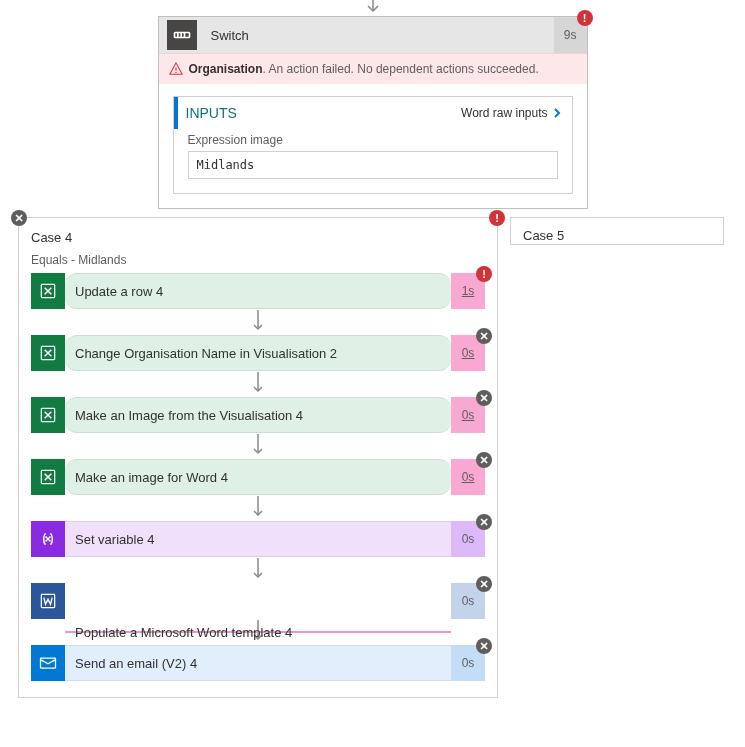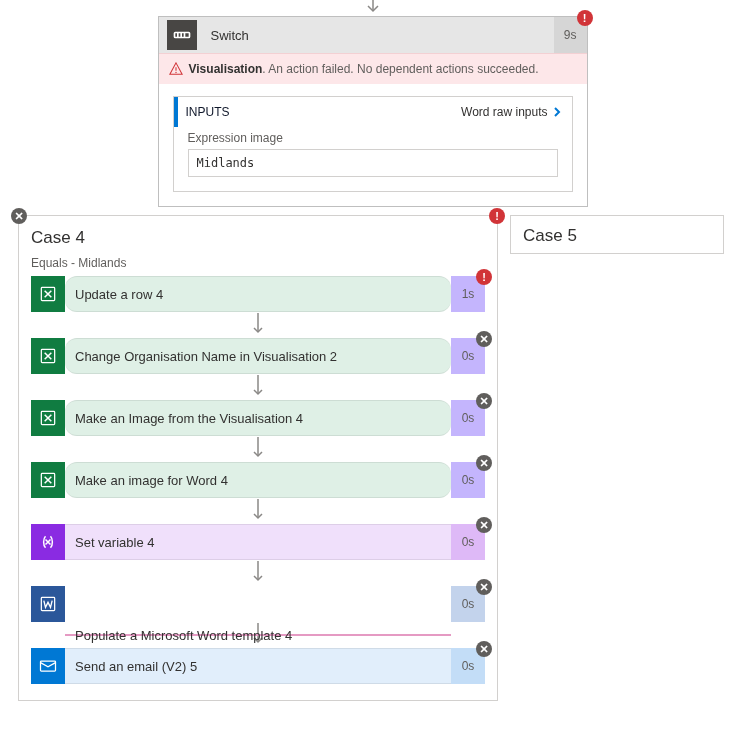--- a/index.html
+++ b/index.html
@@ -100,21 +100,21 @@
   .inputs-header {
     display: flex;
     align-items: center;
     padding: 8px 10px;
     gap: 8px;
   }
   .inputs-bar {
     width: 4px; align-self: stretch; background: #0078d4;
     margin: -8px 0 -8px -10px;
   }
-  .inputs-title { flex:1; font-size:12px; color:#0f172a;}
+  .inputs-title { flex:1; font-size:14px; color:#0f766e;}
   .inputs-link { color:#323130; font-size:12px; display:flex;align-items:center;gap:4px;cursor:pointer;}
   .inputs-link svg{stroke:#0078d4;}
   .inputs-body { padding: 4px 14px 14px 14px; }
   .field-label { font-size:12px; color:#605e5c; margin-bottom:4px;}
   .field-value {
     border:1px solid #d2d0ce;
     padding:6px 8px;
     font-family: Consolas, monospace;
     font-size:12px;
   }
@@ -125,22 +125,22 @@
     gap: 12px;
     padding: 0 0 0 18px;
   }
   .case-card {
     border:1px solid #d2d0ce;
     padding: 12px 12px 16px 12px;
     position: relative;
     flex-shrink:0;
   }
   .case4 { width: 480px; }
-  .case5 { width: 214px; height: 39px; padding:10px 12px;}
-  .case-title { font-size:17px; color:#323130; margin-bottom:8px;}
+  .case5 { width: 214px; height: 28px; padding:10px 12px;}
+  .case-title { font-size:13px; color:#323130; margin-bottom:8px;}
   .case4 > .badge-error { top:-8px; right:-8px; }
   .case4 > .badge-skip.left { top:-8px; left:-8px; }
   .case-sub { font-size:12px; color:#605e5c; margin-bottom:6px;}
 
   .action {
     display:flex;
     align-items:stretch;
     height:36px;
     position:relative;
   }
@@ -162,21 +162,21 @@
     display:flex;align-items:center;justify-content:center;
     font-size:12px;
     color:#605e5c;
     flex-shrink:0;
   }
   .action .badge-error, .action .badge-skip { top:-7px; right:-7px; }
 
   
   .excel .icon-box{background:#107c41;}
   .excel .label{background:#dff0e6;border-radius:12px;}
-  .excel .time{background:#c4b5fd;}
+  .excel .time{background:#f9a8d4;text-decoration:underline;}
   .var .icon-box{background:#8a2be2;}
   .var .label{background:#f0e0fb;}
   .var .time{background:#deb9f7;}
   .word .icon-box{background:#2b579a;}
   .word .label{background:#f9a8d4;margin-top:48px;}
   .word .time{background:#c3d3ec;}
   .outlook .icon-box{background:#0078d4;}
   .outlook .label{background:#e1eefb;}
   .outlook .time{background:#c3ddf7;}
 
@@ -209,21 +209,21 @@
     <div class="switch-title">Switch</div>
     <div class="switch-time">9s</div>
   </div>
   <div class="error-bar">
     <svg class="warn-icon" viewBox="0 0 16 16">
       <path d="M8 1 L15 14 L1 14 Z" fill="none" stroke="#d13438" stroke-width="1.2"></path>
       <line x1="8" y1="6" x2="8" y2="10" stroke="#d13438" stroke-width="1.2"></line>
       <circle cx="8" cy="12" r="0.8" fill="#d13438"></circle>
     </svg>
     <span>
-      <b>Visualisation</b><span>. An action failed. No dependent actions succeeded.</span>
+      <b>Organisation</b><span>. An action failed. No dependent actions succeeded.</span>
     </span>
   </div>
   <div class="inputs-box">
     <div class="inputs-header">
       <div class="inputs-bar"></div>
       <div class="inputs-title">INPUTS</div>
       <div class="inputs-link">
         <span>Word raw inputs</span>
         <svg width="10" height="10" viewBox="0 0 10 10" fill="none" stroke-width="2">
           <polyline points="3,1 7,5 3,9"></polyline>
@@ -353,21 +353,21 @@
       </div>
 
     <div class="action outlook">
       <span class="badge-skip">✕</span>
       <div class="icon-box">
         <svg class="icon-inner" viewBox="0 0 24 24" fill="none" stroke="#fff" stroke-width="1.5">
             <rect x="3" y="6" width="18" height="12" rx="1"></rect>
             <path d="M3 8 L12 13 L21 8"></path>
           </svg>
       </div>
-      <div class="label">Send an email (V2) 5</div>
+      <div class="label">Send an email (V2) 4</div>
       <div class="time">0s</div>
     </div>
   </div>
 
   <div class="case-card case5">
     <div class="case-title" style="margin:0">Case 5</div>
   </div>
 </div>
 
 </body></html>

